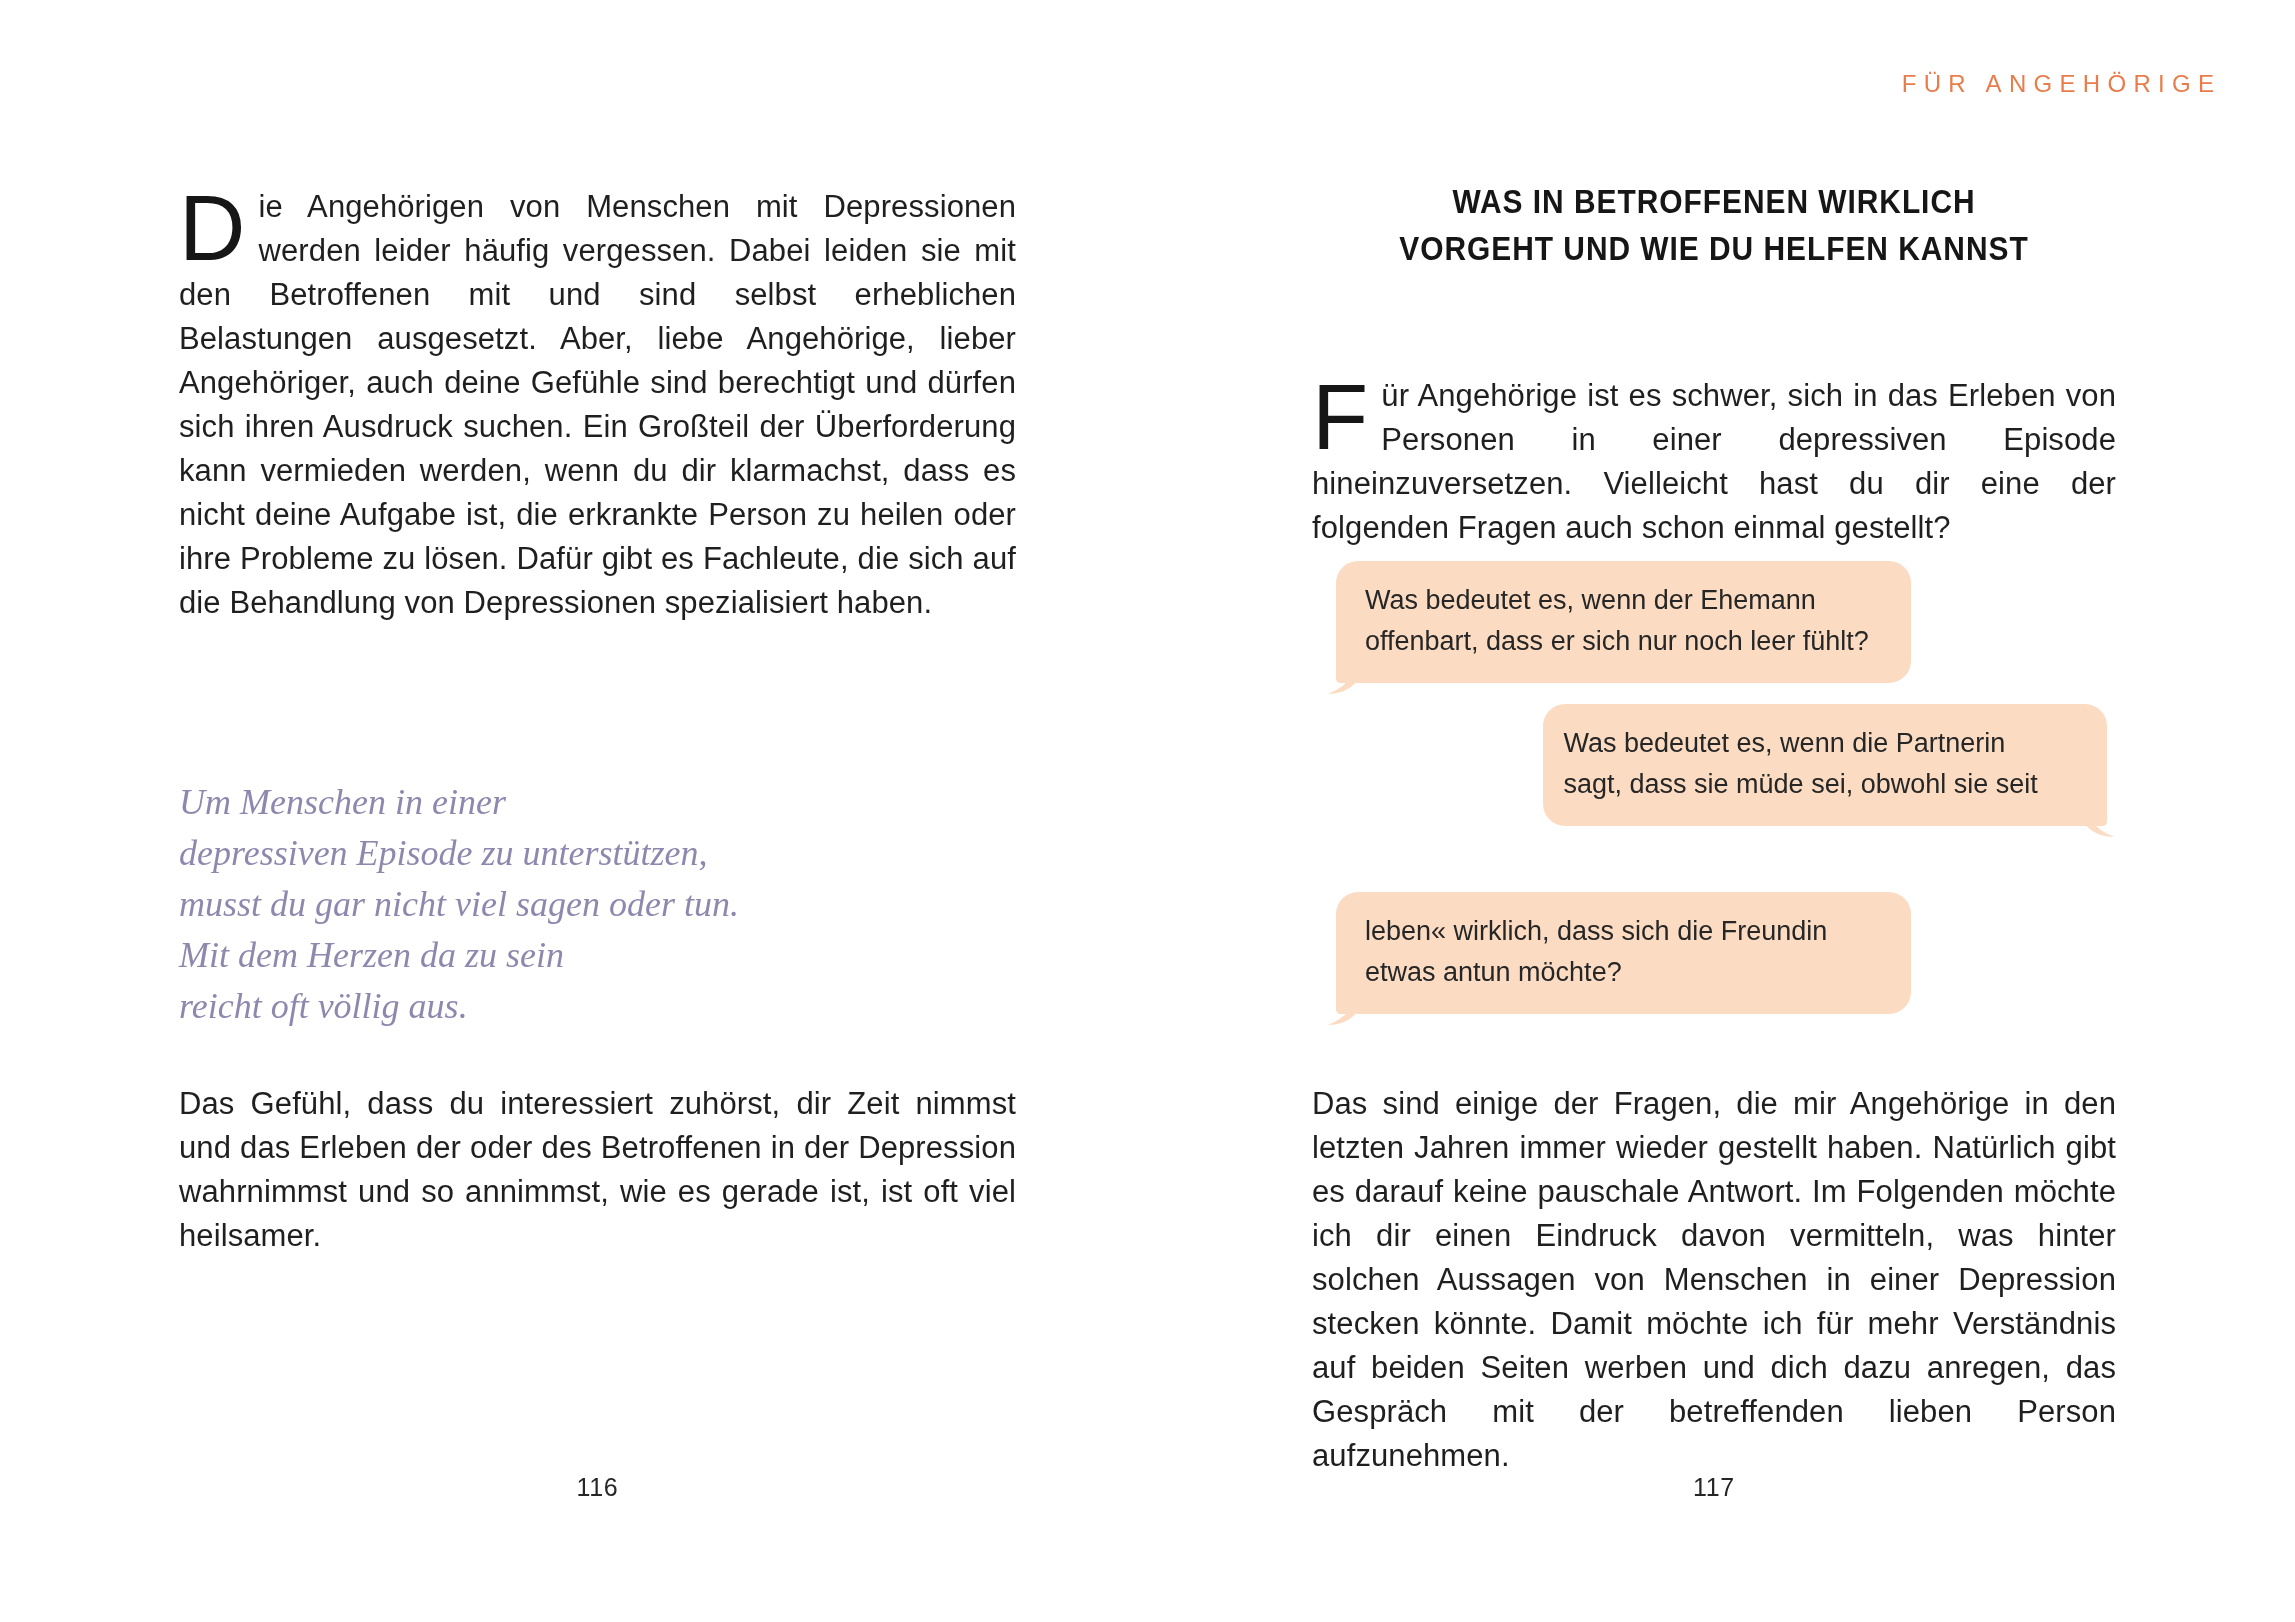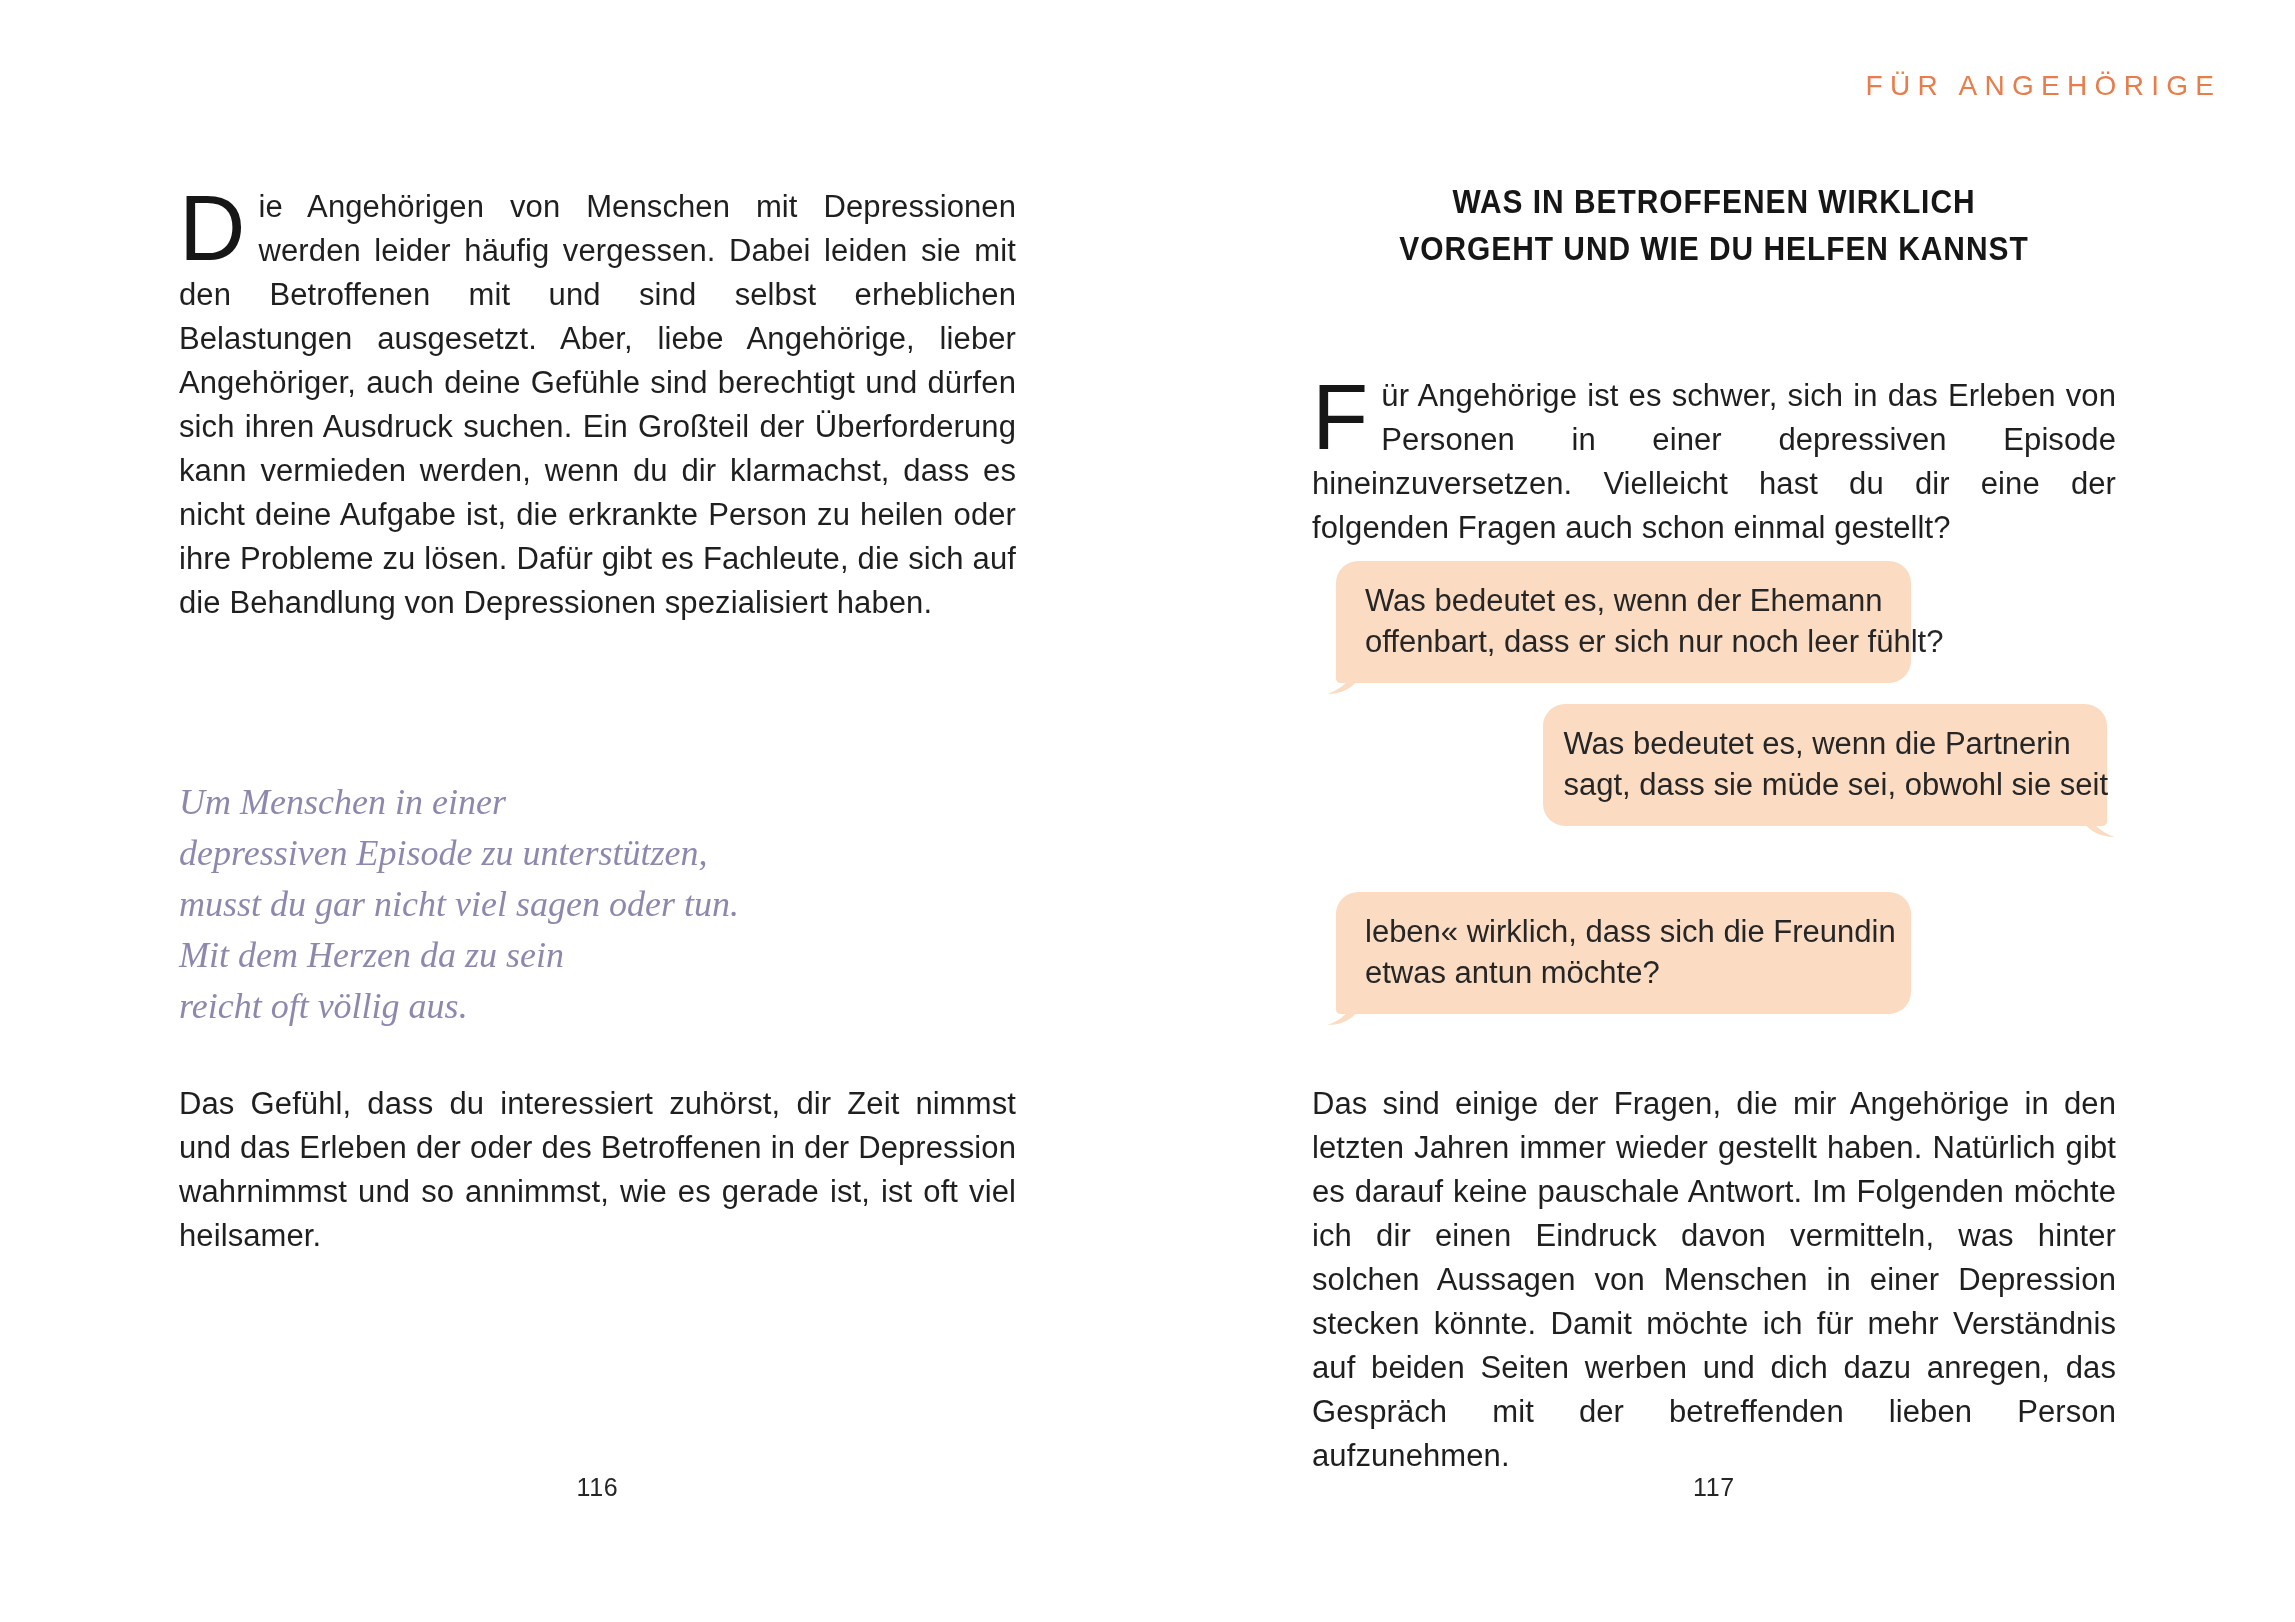--- a/index.html
+++ b/index.html
@@ -50,21 +50,21 @@
     letter-spacing:0.7px;
     color:#262626;
   }
   .lp-num  { left:179px;  width:837px; }
   .rp-num  { left:1312px; width:804px; }
 
   
   .running-head {
     position:absolute;
     top:70px; right:81px;
-    font-size:28px;
+    font-size:24px;
     letter-spacing:7.3px;
     margin-right:-7.3px;
     color:#e87c4a;
     font-weight:400;
   }
   .heading {
     position:absolute;
     left:1312px; top:178px; width:804px;
     margin:0;
     text-align:center;
@@ -76,21 +76,21 @@
     transform:scaleX(0.88);
     transform-origin:center top;
   }
   .rp-p1 { left:1312px; top:374px;  width:804px; }
   .rp-p2 { left:1312px; top:1082px; width:804px; }
 
   
   .bubble {
     position:absolute;
     background:#fbdcc3;
-    font-size:31px;
+    font-size:27px;
     line-height:41px;
     color:#262626;
   }
   .bubble .bline { white-space:nowrap; }
   .bubble-left  { border-radius:22px 22px 22px 4.4px; padding:19px 20.5px 20.5px 29px; }
   .bubble-right { border-radius:22px 22px 4.4px 22px; padding:19px 29px 20.5px 20.5px; }
   .b1 { left:1336px; top:561px;  width:525px; }
   .b2 { left:1543px; top:704px;  width:514px; }
   .b3 { left:1336px; top:892px; width:525px; }
 

